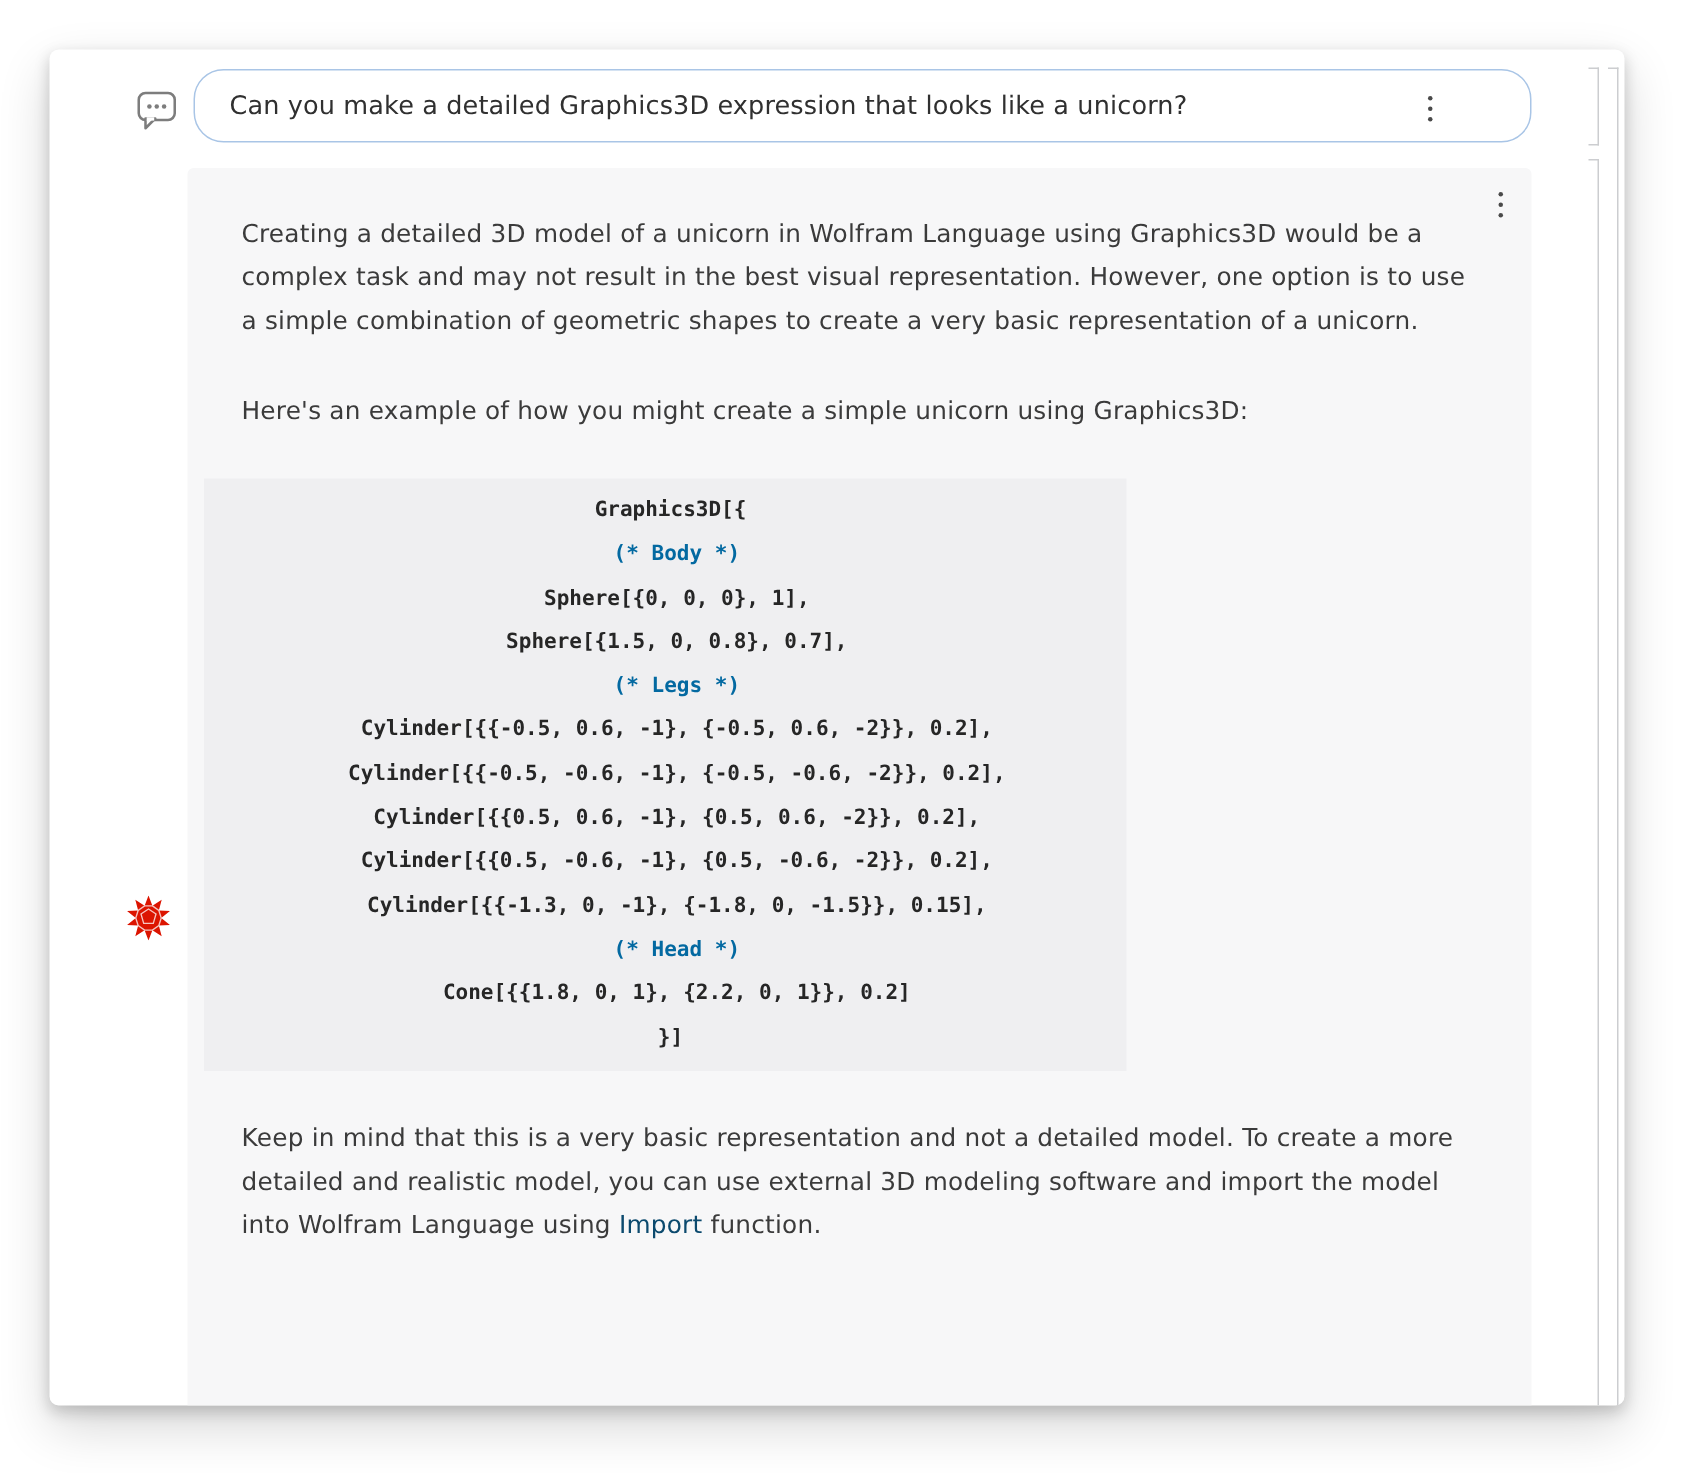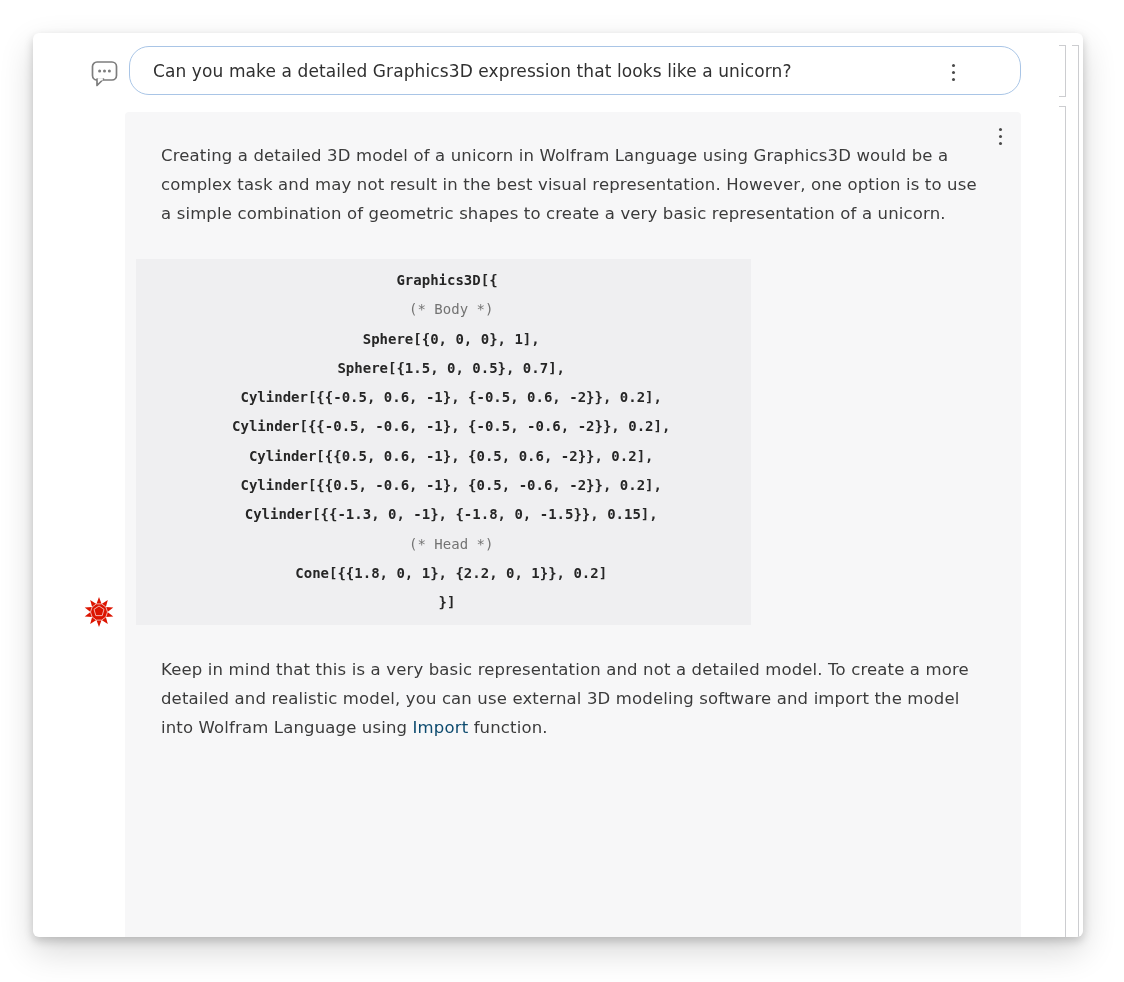--- a/index.html
+++ b/index.html
@@ -89,21 +89,21 @@
     text-align: center;
   }
   .code-line {
     font-family: "DejaVu Sans Mono", "Liberation Mono", monospace;
     font-size: 14px;
     line-height: 29.3px;
     font-weight: bold;
     color: #262626;
     white-space: pre;
   }
-  .code-line.comment { color: #737373; font-weight: 400; }
+  .code-line.comment { color: #0369a1; font-weight: 700; }
   
   .spikey-icon {
     position: absolute; left: 51px; top: 564px;
     width: 30px; height: 30px;
   }
 </style>
 </head>
 <body>
 
 <div class="notebook-card">
@@ -134,26 +134,28 @@
 
   <div class="response-cell">
     <span class="dots-menu">
         <i></i>
         <i></i>
         <i></i>
       </span>
 
     <p class="para">Creating a detailed 3D model of a unicorn in Wolfram Language using Graphics3D would be a complex task and may not result in the best visual representation. However, one option is to use a simple combination of geometric shapes to create a very basic representation of a unicorn.</p>
 
+    <p class="para">Here's an example of how you might create a simple unicorn using Graphics3D:</p>
 
     <div class="code-block">
         <div class="code-line code">Graphics3D[{</div>
         <div class="code-line comment"> (* Body *)</div>
         <div class="code-line code"> Sphere[{0, 0, 0}, 1],</div>
-        <div class="code-line code"> Sphere[{1.5, 0, 0.5}, 0.7],</div>
+        <div class="code-line code"> Sphere[{1.5, 0, 0.8}, 0.7],</div>
+        <div class="code-line comment"> (* Legs *)</div>
         <div class="code-line code"> Cylinder[{{-0.5, 0.6, -1}, {-0.5, 0.6, -2}}, 0.2],</div>
         <div class="code-line code"> Cylinder[{{-0.5, -0.6, -1}, {-0.5, -0.6, -2}}, 0.2],</div>
         <div class="code-line code"> Cylinder[{{0.5, 0.6, -1}, {0.5, 0.6, -2}}, 0.2],</div>
         <div class="code-line code"> Cylinder[{{0.5, -0.6, -1}, {0.5, -0.6, -2}}, 0.2],</div>
         <div class="code-line code"> Cylinder[{{-1.3, 0, -1}, {-1.8, 0, -1.5}}, 0.15],</div>
         <div class="code-line comment"> (* Head *)</div>
         <div class="code-line code"> Cone[{{1.8, 0, 1}, {2.2, 0, 1}}, 0.2]</div>
         <div class="code-line code">}]</div>
       </div>
 

